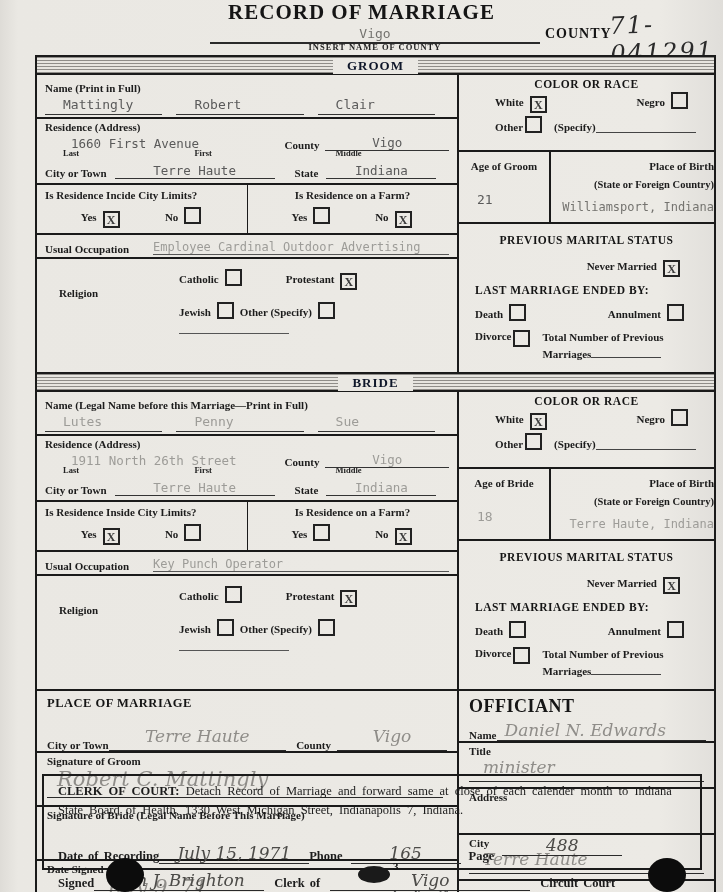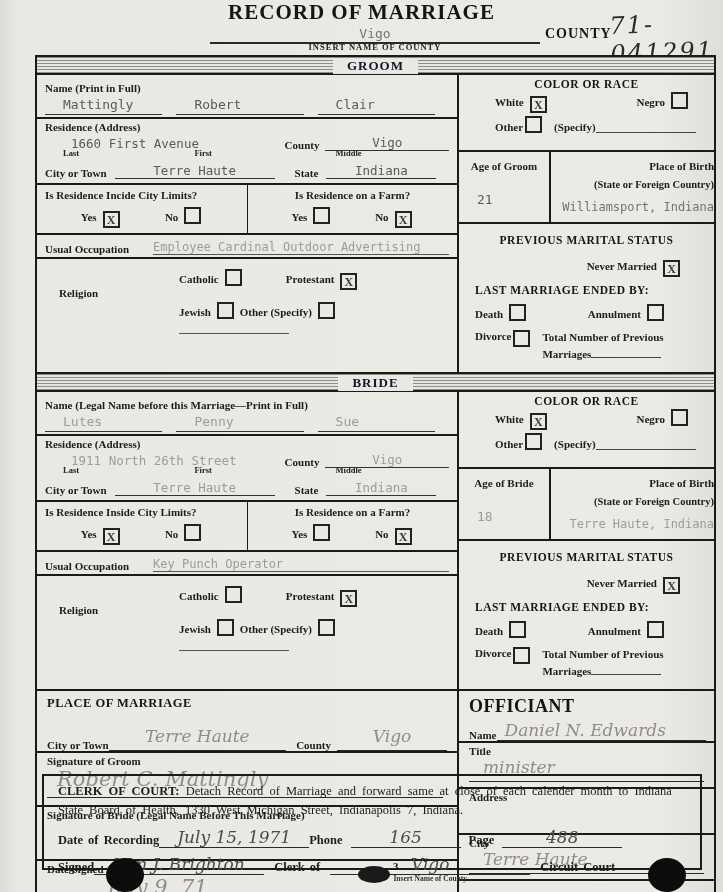--- a/index.html
+++ b/index.html
@@ -81,21 +81,21 @@
   .race-spec{margin-left:10px;}
   .race-blank{display:inline-block;width:100px;border-bottom:1px solid #444;height:12px;}
   .ab-row{display:flex;height:72px;}
   .ab-age{width:92px;border-right:2px solid #1a1a1a;box-sizing:border-box;text-align:center;padding-top:4px;}
   .ab-age .val{display:block;margin-top:18px;font-size:13px;text-align:left;padding-left:18px;}
   .ab-birth{flex:1;text-align:right;padding-top:4px;}
   .ab-birth .sub{font-weight:bold;font-size:10.5px;color:#1c1c1c;}
   .ab-birth .val{display:block;margin-top:8px;font-size:12px;white-space:nowrap;}
   .pms-row{padding:10px 10px 0 10px;height:56px;text-align:center;}
   .pms-nm{text-align:right;margin-top:10px;padding-right:22px;}
-  .lme-row{padding:4px 22px 0 16px;height:92px;}
+  .lme-row{padding:4px 2px 0 16px;height:92px;}
   .lme-l1{display:flex;justify-content:space-between;padding:8px 26px 0 0;}
   .lme-l2{display:flex;margin-top:8px;align-items:flex-start;}
   .tot{margin-left:10px;font-weight:bold;font-size:11px;line-height:1.45;color:#1c1c1c;}
   .tot .mline{border-bottom:1px solid #444;display:inline-block;width:70px;height:11px;}
   
   .pom{display:flex;border-top:2px solid #1a1a1a;}
   .pom-left{width:420px;}
   .pom-h{padding:5px 0 0 10px;font-size:12.5px;}
   .pom-cc{display:flex;align-items:flex-end;padding:6px 10px 0 10px;height:34px;}
   .pom-cc .fill{flex:1;border-bottom:1.5px solid #2a2a2a;text-align:center;height:24px;}
@@ -112,21 +112,21 @@
   .off-blk .v{margin:0 10px;border-bottom:1.5px solid #2a2a2a;height:24px;padding-left:14px;}
   .off-phone{display:flex;align-items:flex-end;padding:2px 8px 2px 10px;height:26px;}
   
   .clerk{position:absolute;left:42px;top:774px;width:660px;border:2px solid #1a1a1a;background:transparent;
          padding:6px 14px 8px 14px;box-sizing:border-box;height:96px;}
   .clerk p{margin:0;font-size:12.5px;line-height:1.55;color:#1c1c1c;word-spacing:3px;}
   .clerk .bold{font-weight:bold;}
   .c-line{display:flex;align-items:flex-end;margin-top:6px;}
   .c-line .lb{font-weight:bold;font-size:12.5px;word-spacing:2px;color:#1c1c1c;white-space:nowrap;}
   .c-fill{border-bottom:1.5px solid #2a2a2a;text-align:center;position:relative;}
-  .cf-date{width:150px;} .cf-book{width:110px;margin:0 8px;} .cf-page{width:120px;margin:0 8px;}
+  .cf-date{width:150px;} .cf-book{width:110px;margin:0 8px;} .cf-page{width:120px;margin:8px 8px;}
   .cf-sign{width:170px;margin-right:10px;} .cf-clerk{width:200px;margin:0 10px;}
   .cf-clerk .cap{position:absolute;left:0;right:0;top:20px;font-style:normal;
                  font-family:"Liberation Serif",serif;font-weight:bold;font-size:7.5px;color:#333;}
   
   .hole{position:absolute;width:38px;height:34px;border-radius:50%;background:#0c0c0c;}
   .hole.l{left:106px;top:858px;} .hole.r{left:648px;top:858px;}
   .blob{position:absolute;left:358px;top:866px;width:32px;height:17px;border-radius:50%;background:#1a1a1a;}
   .blob-n{position:absolute;left:393px;top:860px;font-weight:bold;font-size:11px;color:#111;}
 </style>
 </head>

